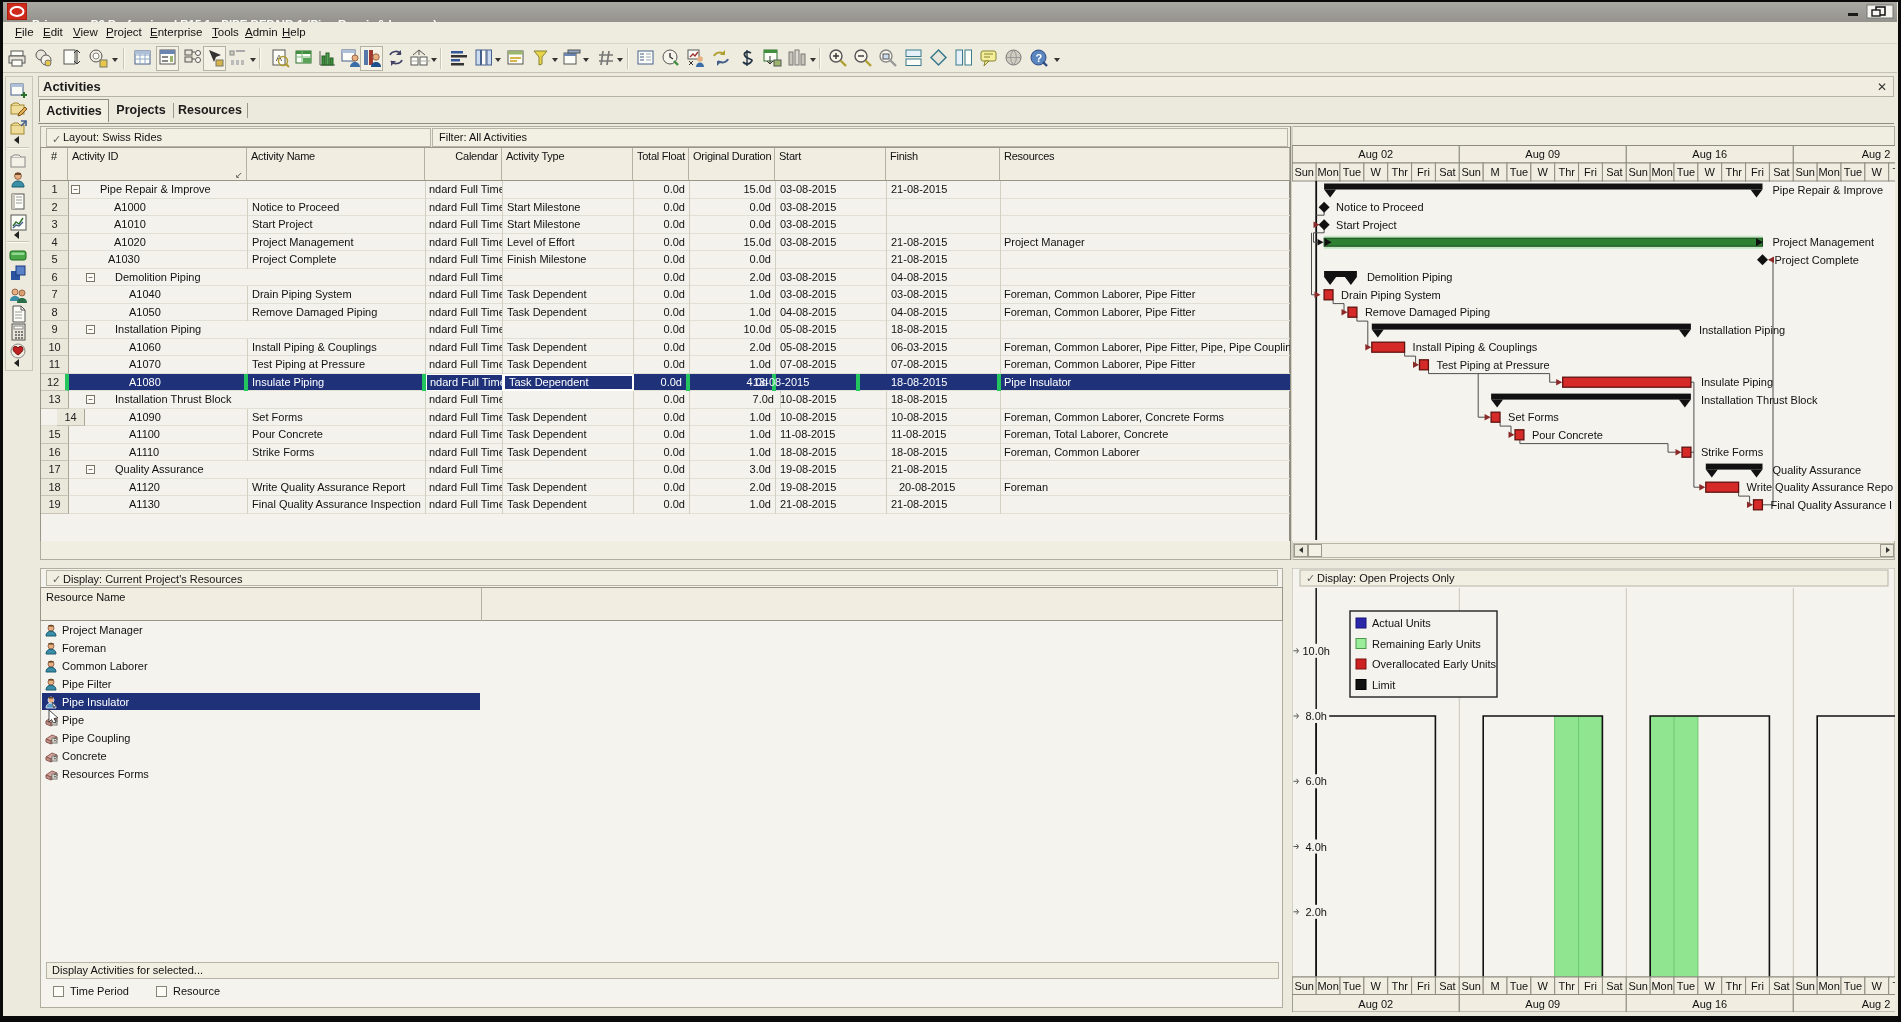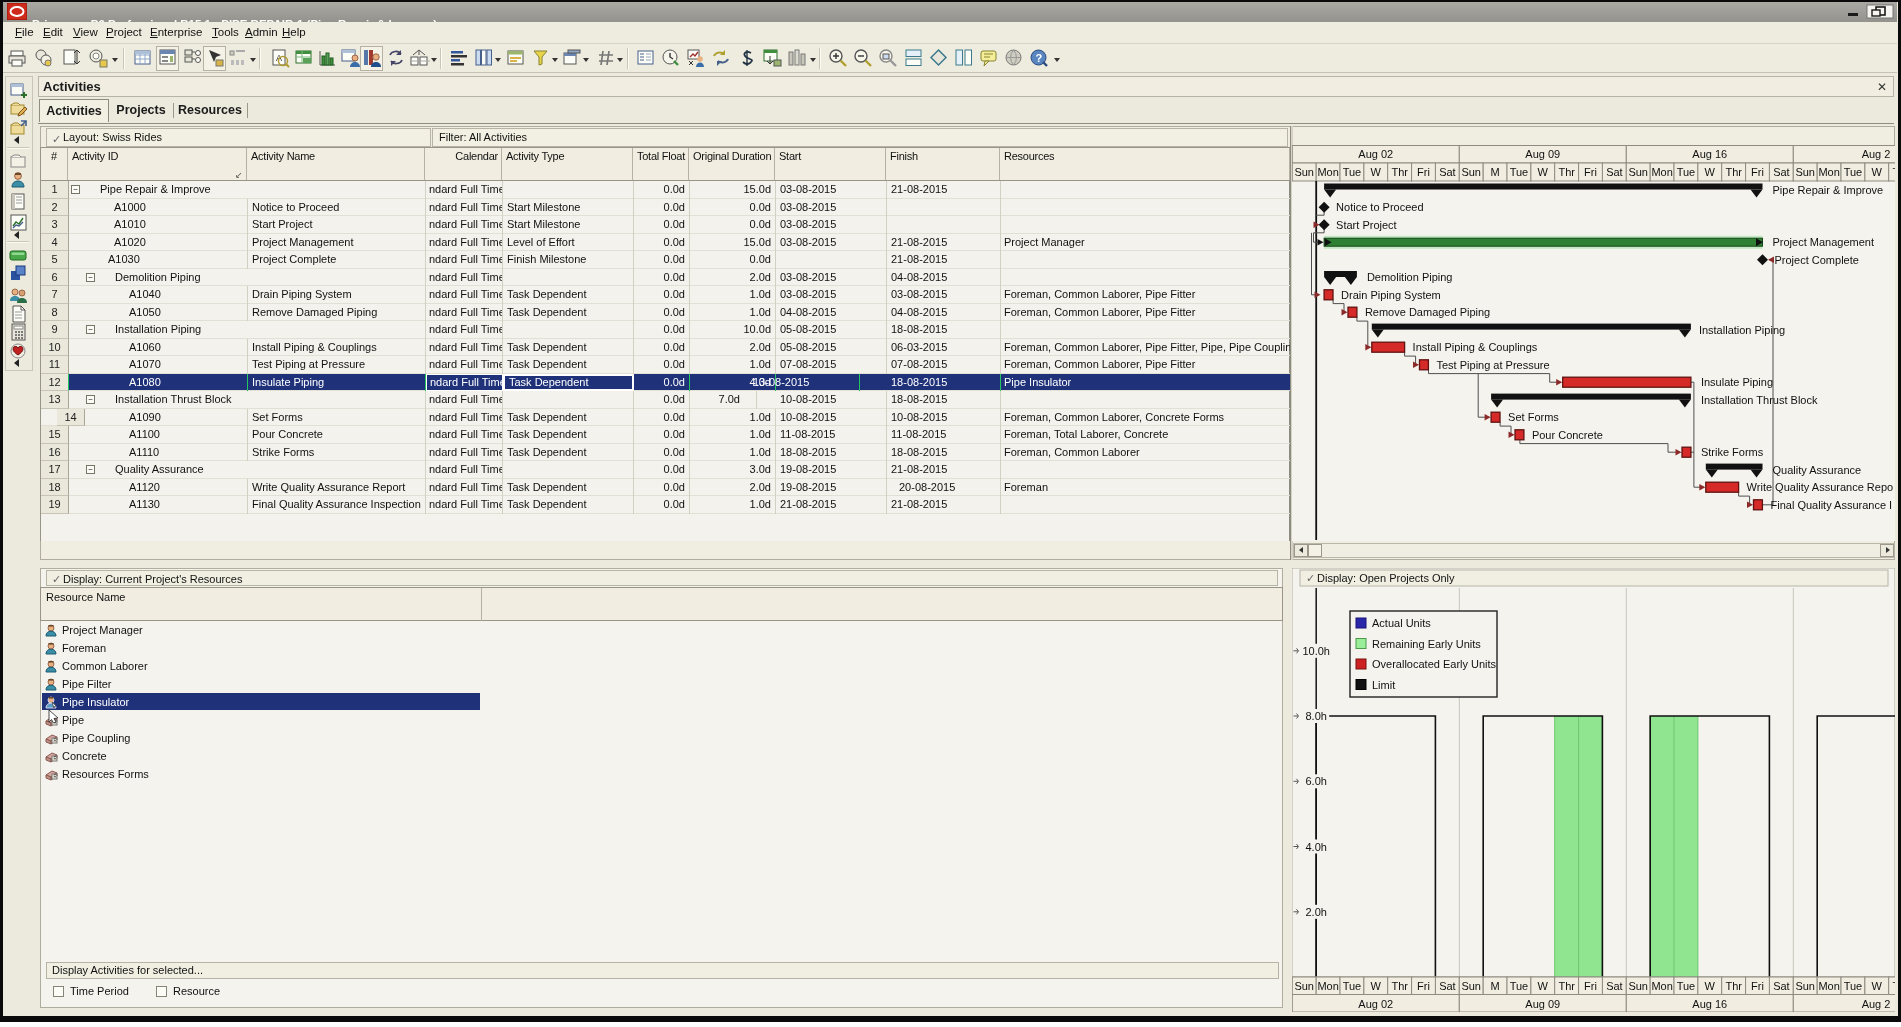--- a/index.html
+++ b/index.html
@@ -24,21 +24,21 @@
 .atab{border:1px solid #8f8c80;border-bottom:none;background:#f2f0e3;z-index:2}
 .tabline{position:absolute;left:38px;top:123px;width:1856px;height:1px;background:#8f8c80}
 .lbar{position:absolute;top:128px;height:19px;background:#f2f0e3;border:1px solid #b7b4a6;font-size:11px;color:#111;line-height:17px}
 .hdrbox{position:absolute;left:40px;top:147px;width:1250px;height:34px;background:#f1eee1;border:1px solid #989588;font-size:11px;color:#111}
 .hc{position:absolute;top:0;height:32px;border-right:1px solid #b5b2a4;padding:2px 3px 0 4px;white-space:nowrap;overflow:hidden;letter-spacing:-0.25px}
 .grid{position:absolute;left:40px;top:181px;width:1250px;height:360px;background:#f3f2ec;border-left:1px solid #989588;border-right:1px solid #8e8b80}
 .row{position:absolute;left:0;width:1249px;height:17.5px;font-size:11px;color:#111;border-bottom:1px solid #e2dfd5}
 .cell{position:absolute;top:0;height:17.5px;line-height:16.5px;border-right:1px solid #d2cfc3;overflow:hidden;white-space:nowrap}
 .numc{background:#eae8da;border-right:1px solid #a9a698;border-bottom:1px solid #c7c4b6;text-align:center;color:#222}
 .selrow{background:#1e3179;color:#fff}
-.selrow .cell{border-right:1px solid #22c55e}
+.selrow .cell{border-right:4px solid #22c55e}
 .expb{position:absolute;top:4px;width:9px;height:9px;border:1px solid #777568;background:#fcfbf6;font-size:8px;line-height:7px;text-align:center;color:#222}
 .rt{position:absolute;top:0;line-height:17.5px;white-space:nowrap}
 .gsb{position:absolute;top:543px;height:15px;background:#f0eee2;border:1px solid #b9b6aa}
 .sbb{position:absolute;top:0;width:14px;height:13px;background:#eceadd;border:1px solid #9c998c}
 .resbar{position:absolute;top:570px;height:16px;background:#f1efe2;border:1px solid #b7b4a6;font-size:11px;color:#111;line-height:14px}
 .rnhdr{position:absolute;left:40px;top:587px;width:1243px;height:34px;background:#f1eee1;border:1px solid #989588;font-size:11px;color:#111}
 .rrow{position:absolute;left:41px;height:18px;font-size:11px;color:#111;line-height:18px}
 .chk{position:absolute;width:11px;height:11px;background:#fdfdf8;border:1px solid #888578}
 svg{display:block}
 </style></head><body>
@@ -697,21 +697,21 @@
         <i class="expb" style="left:17px">−</i>
         <span class="rt" style="left:46px">Installation Thrust Block</span>
       </div>
 <div class="cell" style="left:385px;width:77px;">
         <span class="rt" style="left:3px;line-height:17.5px">ndard Full Time</span>
       </div>
 <div class="cell" style="left:462px;width:131px;">
         <span class="rt" style="left:4px;line-height:17.5px"></span>
       </div>
 <div class="cell" style="left:593px;width:56px;text-align:right;padding-right:4px">0.0d</div>
-<div class="cell" style="left:630px;width:86px;text-align:right;padding-right:16px">7.0d</div>
+<div class="cell" style="left:654px;width:86px;text-align:right;padding-right:6px">7.0d</div>
 <div class="cell" style="left:735px;width:111px">
         <span class="rt" style="left:4px">10-08-2015</span>
       </div>
 <div class="cell" style="left:846px;width:114px">
         <span class="rt" style="left:4px">18-08-2015</span>
       </div>
 <div class="cell" style="left:960px;width:289px;border-right:none">
         <span class="rt" style="left:3px"></span>
       </div>
 </div>

